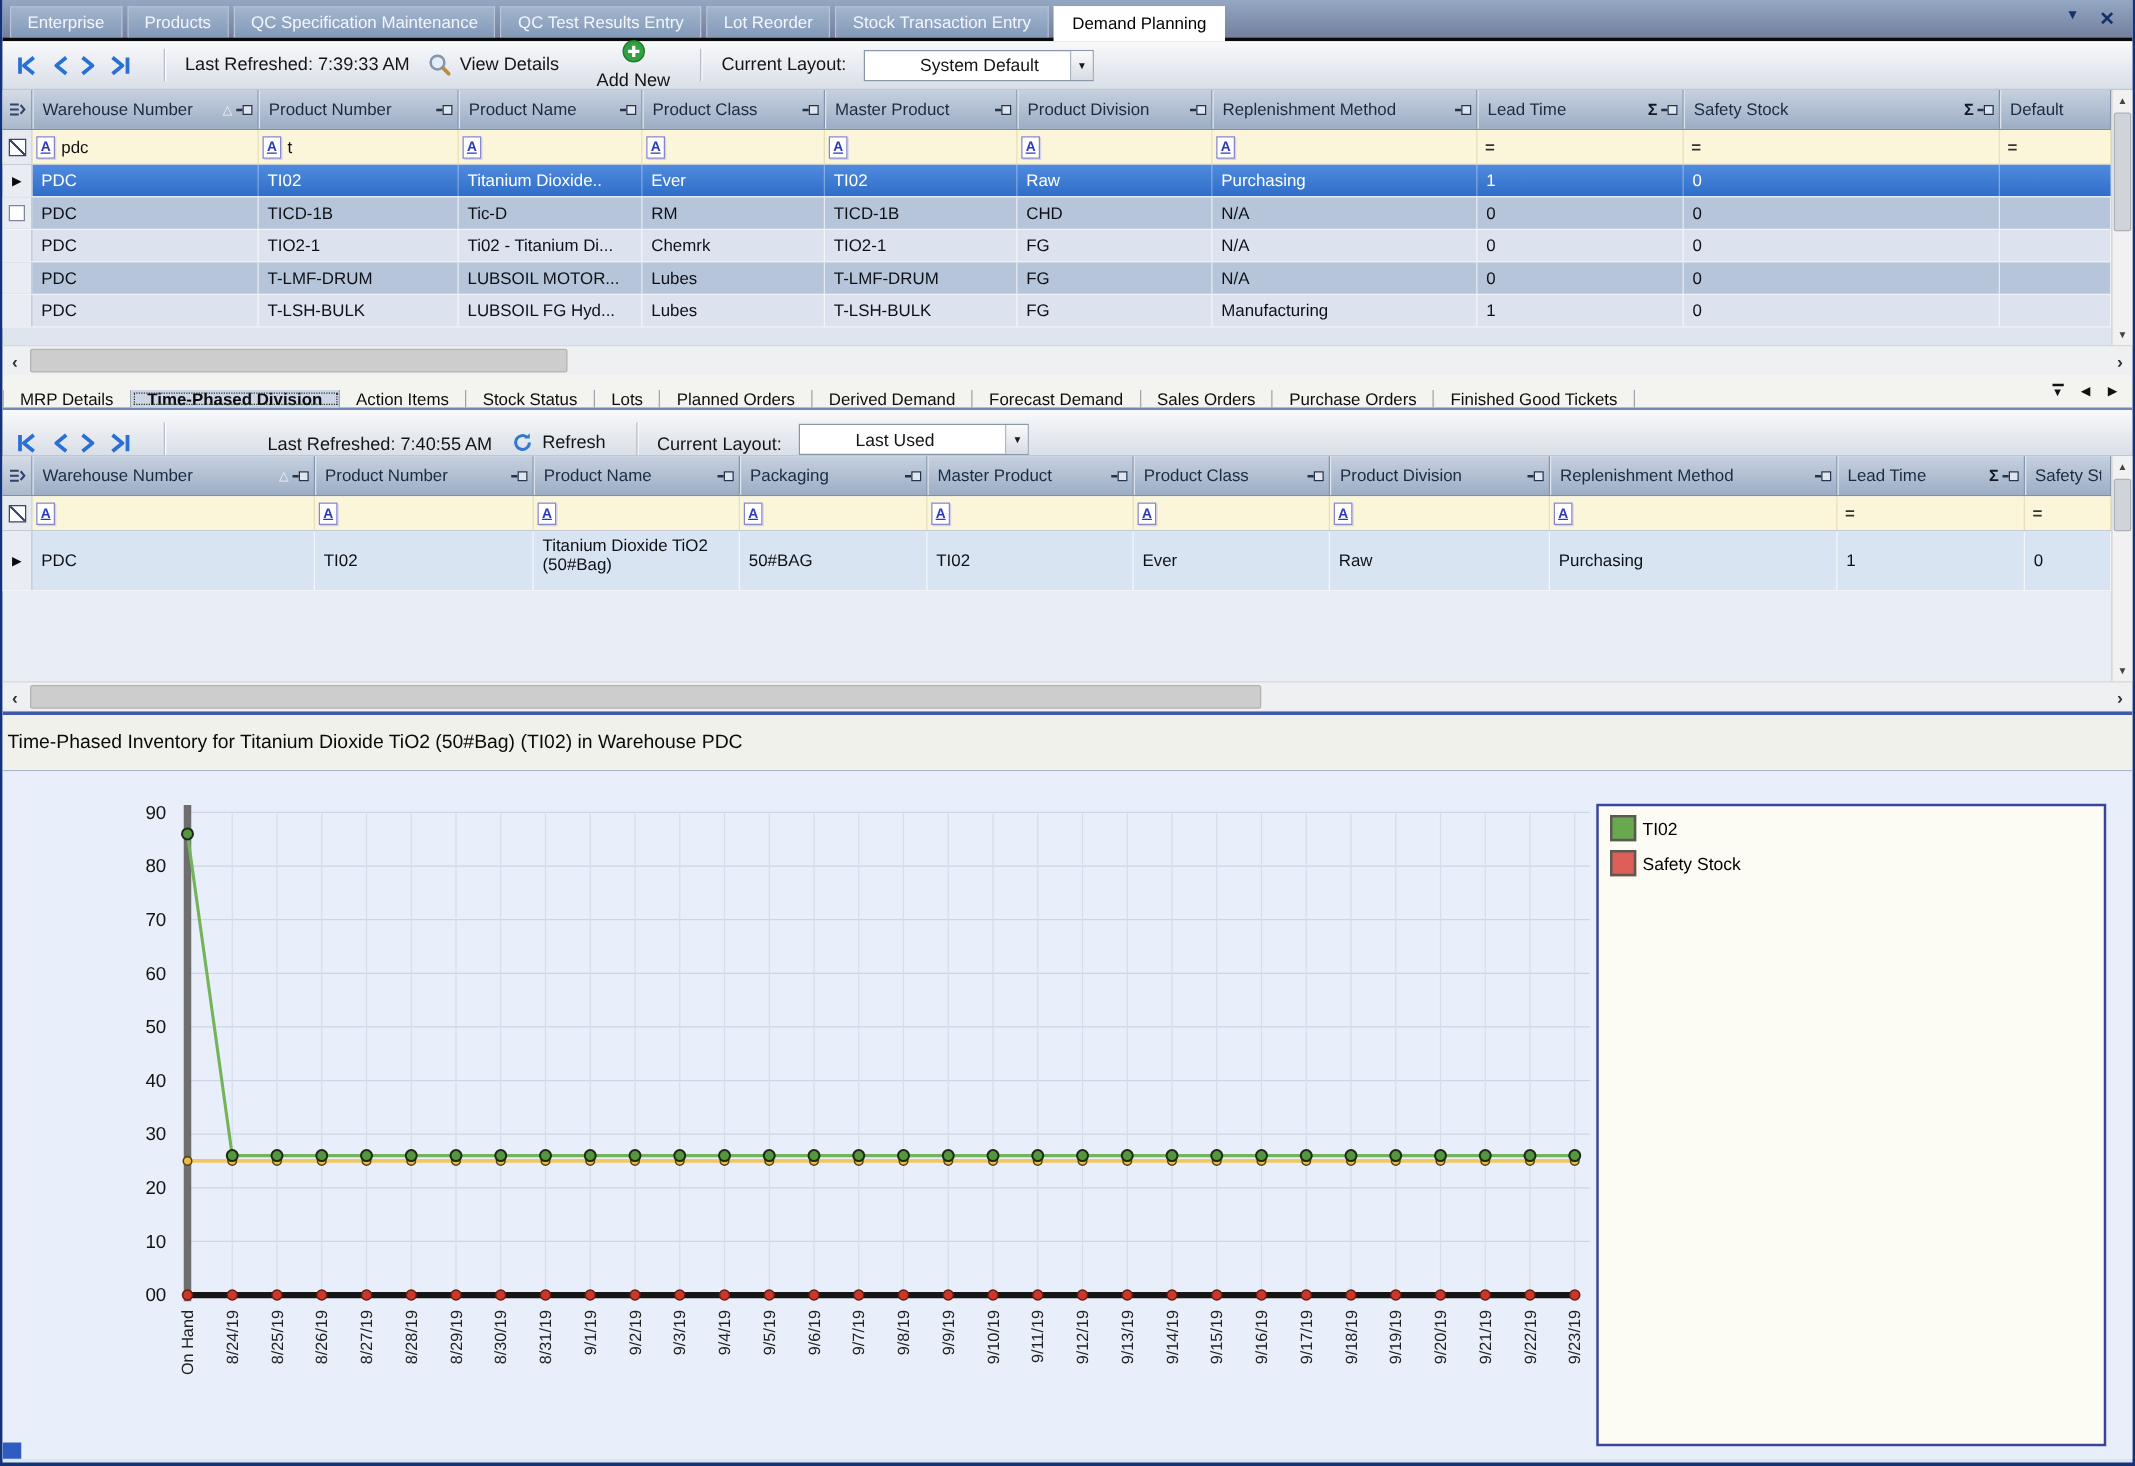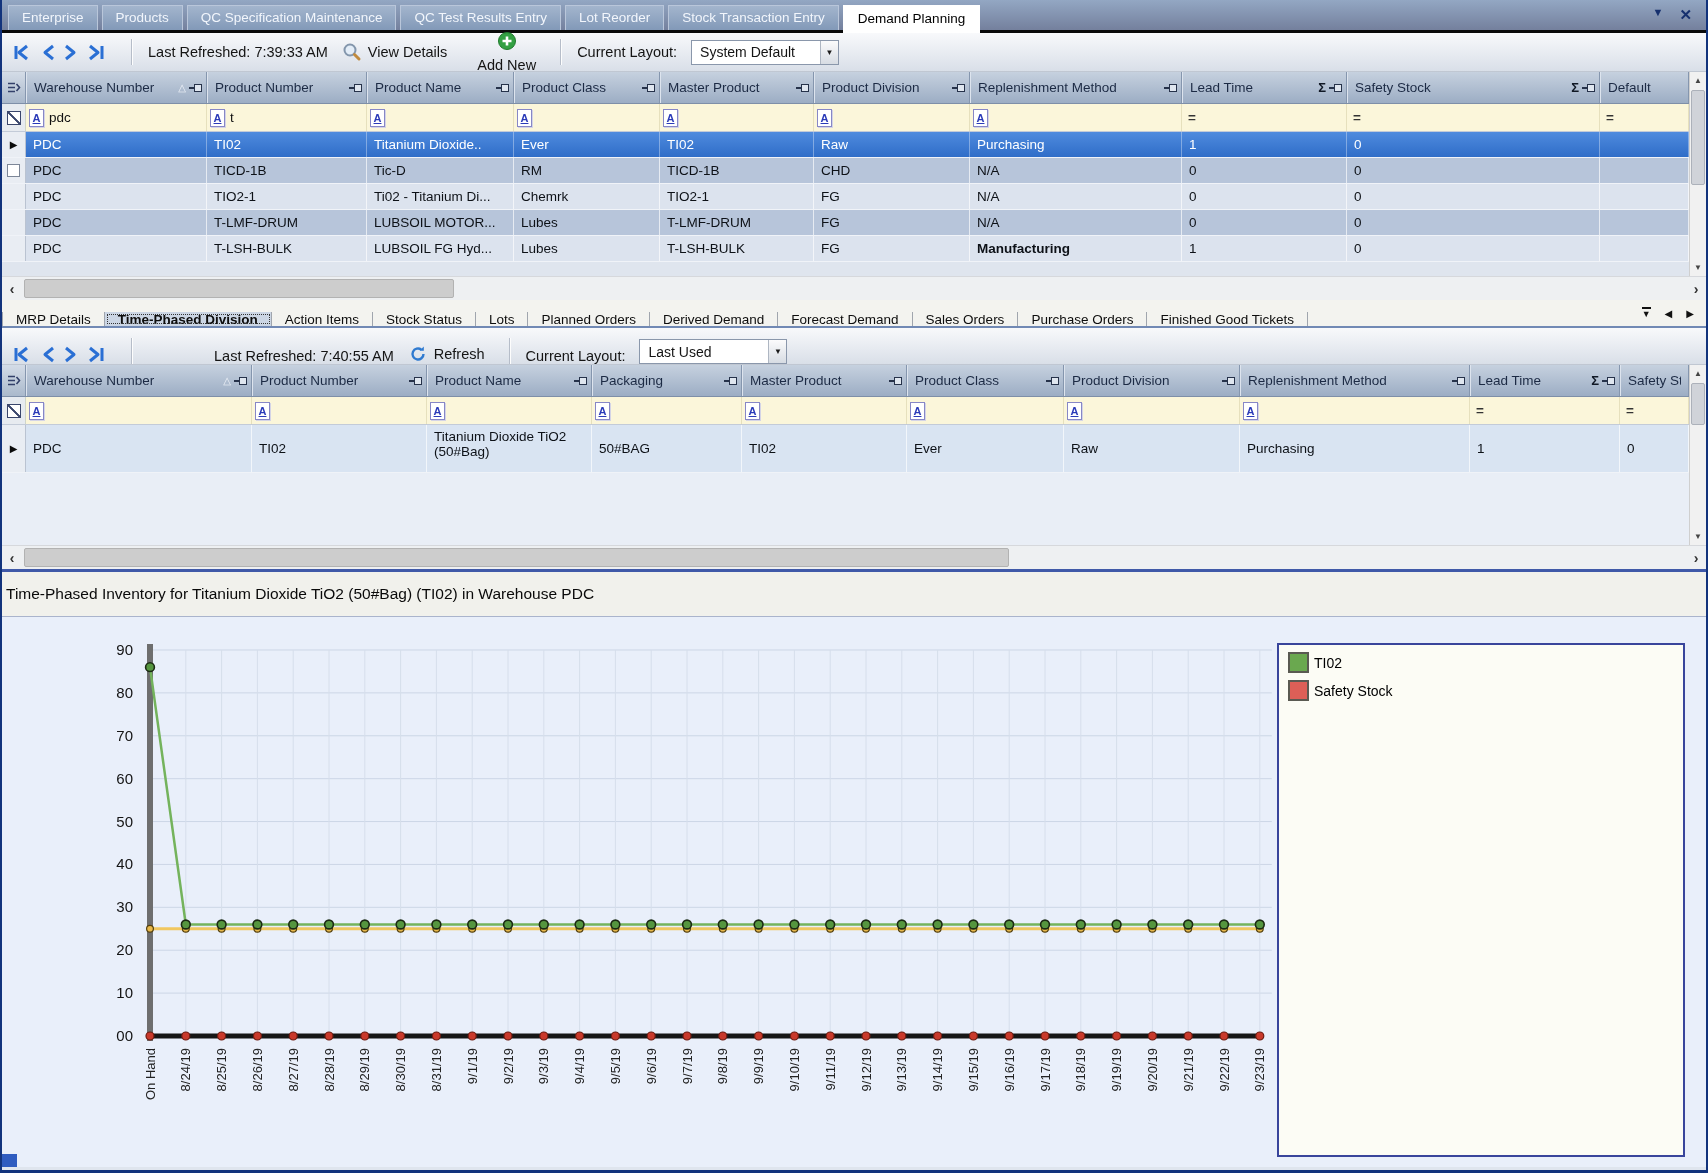--- a/index.html
+++ b/index.html
@@ -24,21 +24,21 @@
 
   
   .toolbar { height:39px; background:linear-gradient(#f8f9fb,#d9dfe8); border-bottom:1px solid #c0c7d2;
              display:flex; align-items:center; font-size:14.5px; color:#141414; }
   .navgrp { display:flex; align-items:center; gap:9px; padding:0 14px 0 10px; }
   .navbtn { display:flex; }
   .tb-sep { width:1px; height:26px; background:#b6bdc9; margin:0 10px; box-shadow:1px 0 0 #fdfdfd; }
   .tb-text { padding:0 6px; white-space:nowrap; }
   .tb-btn { display:flex; align-items:center; gap:6px; padding:0 8px; white-space:nowrap; }
   .combo { display:flex; height:25px; border:1px solid #8a97ab; background:#fff; margin-left:8px; }
-  .combo-text { min-width:128px; padding:2px 8px; font-size:14px; display:flex; align-items:center; }
+  .combo-text { min-width:128px; padding:2px 8px; font-size:14px; display:flex; align-items:center;margin-left:36px; }
   .combo-btn { width:18px; border-left:1px solid #aeb6c2; background:linear-gradient(#fbfbfc,#d7dce3);
                display:flex; align-items:center; justify-content:center; font-size:8px; color:#1a1a1a; }
 
   
   .grid { position:relative; background:#dfe5ee; padding-right:17px; }
   #grid1 { height:204px; }
   #grid2 { height:180px; background:#e9eef6; }
   .g-header { display:flex; height:32px; background:linear-gradient(#c6d1df,#9cadc4); border-bottom:1px solid #7e8fa8; }
   .g-corner { width:24px; border-right:1px solid #8596ae; display:flex; align-items:center; justify-content:center;
               background:linear-gradient(#d4dce7,#aab9cc); }
@@ -346,21 +346,21 @@
       <div class="g-cell" style="width: 89px;"></div>
     </div>
     <div class="g-row lt" style="height: 26px;">
       <div class="g-ind"></div>
       <div class="g-cell" style="width: 181px;">PDC</div>
       <div class="g-cell" style="width: 160px;">T-LSH-BULK</div>
       <div class="g-cell" style="width: 147px;">LUBSOIL FG Hyd...</div>
       <div class="g-cell" style="width: 146px;">Lubes</div>
       <div class="g-cell" style="width: 154px;">T-LSH-BULK</div>
       <div class="g-cell" style="width: 156px;">FG</div>
-      <div class="g-cell" style="width: 212px; font-weight: bold;">Manufacturing</div>
+      <div class="g-cell" style="width: 212px;">Manufacturing</div>
       <div class="g-cell" style="width: 165px;">1</div>
       <div class="g-cell" style="width: 253px;">0</div>
       <div class="g-cell" style="width: 89px;"></div>
     </div>
     <div class="vscroll">
       <span class="varrow">▲</span>
       <span class="vthumb" style="top: 18px; height: 95px;"></span>
       <span class="varrow">▼</span>
     </div>
   </div>

